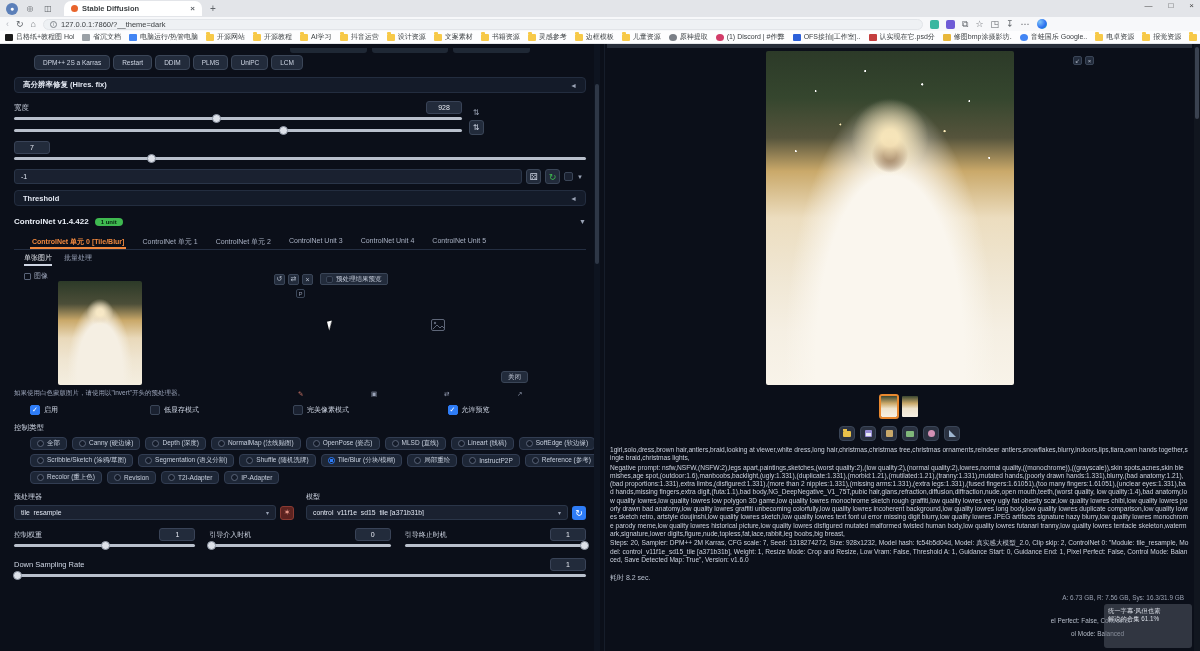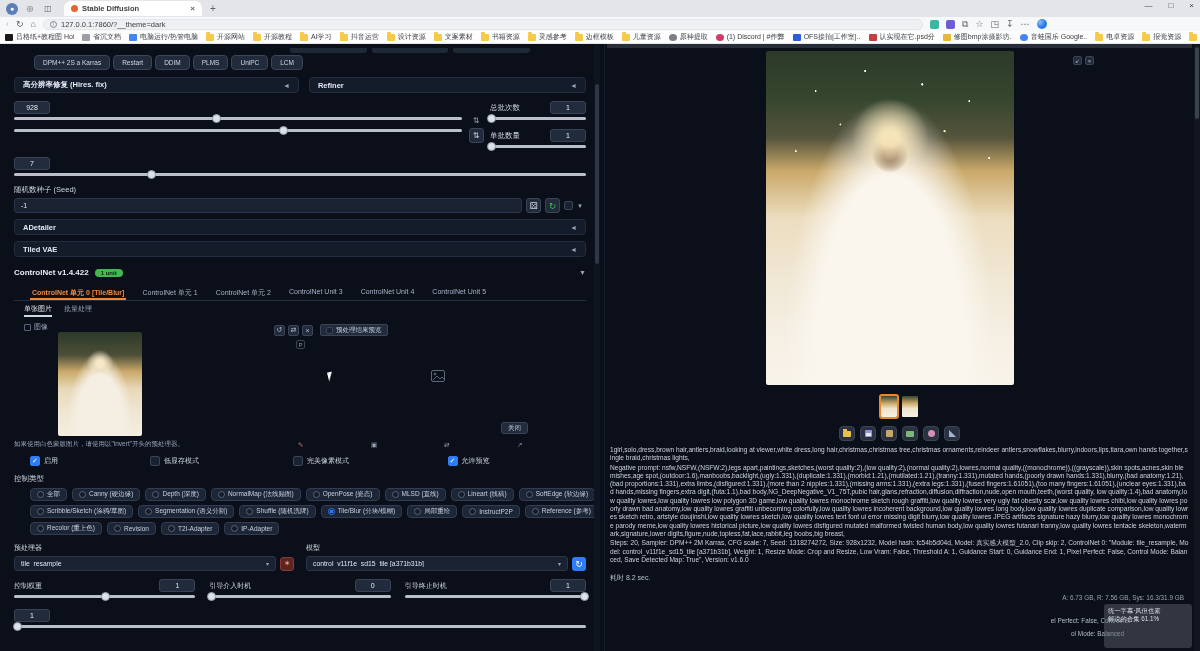--- a/index.html
+++ b/index.html
@@ -287,82 +287,58 @@
       <span class="sbtn">PLMS</span>
       <span class="sbtn">UniPC</span>
       <span class="sbtn">LCM</span>
     </div>
 
     <div class="acc-duo">
       <div class="accbar" style="flex:1.03">
         <b>高分辨率修复 (Hires. fix)</b>
         <span class="acc-ar">◄</span>
       </div>
-      <div class="accbar">
-        <b>Refiner</b>
-        <span class="acc-ar">◄</span>
-      </div>
     </div>
 
     <div class="dims">
       <div class="dcol">
         <div class="srow">
+          <b>宽度</b>
           <span class="valbox">928</span>
         </div>
         <div class="track">
             <span class="knob" style="left:45%"></span>
           </div>
         <div class="track">
             <span class="knob" style="left:60%"></span>
           </div>
       </div>
       <div class="mcol">
         <span class="swap-t">⇅</span>
         <span class="swap-b">⇅</span>
       </div>
-      <div class="bcol">
-        <div class="srow">
-          <b>总批次数</b>
-          <span class="valbox">1</span>
-        </div>
-        <div class="track">
-            <span class="knob" style="left:1%"></span>
-          </div>
-        <div class="srow">
-          <b>单批数量</b>
-          <span class="valbox">1</span>
-        </div>
-        <div class="track">
-            <span class="knob" style="left:1%"></span>
-          </div>
-      </div>
     </div>
 
     <div class="srow">
       <span class="valbox">7</span>
     </div>
     <div class="track">
         <span class="knob" style="left:24%"></span>
       </div>
 
-    <div class="seed-label">随机数种子 (Seed)</div>
     <div class="seed-row">
       <span class="seed-input">-1</span>
       <span class="sq15">⚄</span>
       <span class="sq15 green">↻</span>
       <span class="mini-ck"></span>
       <span class="dd-car">▼</span>
     </div>
 
     <div class="accfull">
-      <b>ADetailer</b>
-      <span class="acc-ar">◄</span>
-    </div>
-    <div class="accfull">
-      <b>Tiled VAE</b>
+      <b>Threshold</b>
       <span class="acc-ar">◄</span>
     </div>
 
     <div class="cn-head">
       <b>ControlNet v1.4.422</b>
       <span class="badge">1 unit</span>
       <span class="acc-ar">▼</span>
     </div>
 
     <div class="cn-tabs">
@@ -575,20 +551,21 @@
             <b style="font-size:7px">引导终止时机</b>
           <span class="valbox">1</span>
           </div>
         <div class="track">
             <span class="knob" style="left:99%"></span>
           </div>
       </div>
     </div>
 
     <div class="srow" style="margin-top:2px">
+      <b>Down Sampling Rate</b>
       <span class="valbox">1</span>
     </div>
     <div class="track">
         <span class="knob" style="left:0.5%"></span>
       </div>
 
   </div>
   <div class="lp-scroll">
       <i></i>
     </div>

